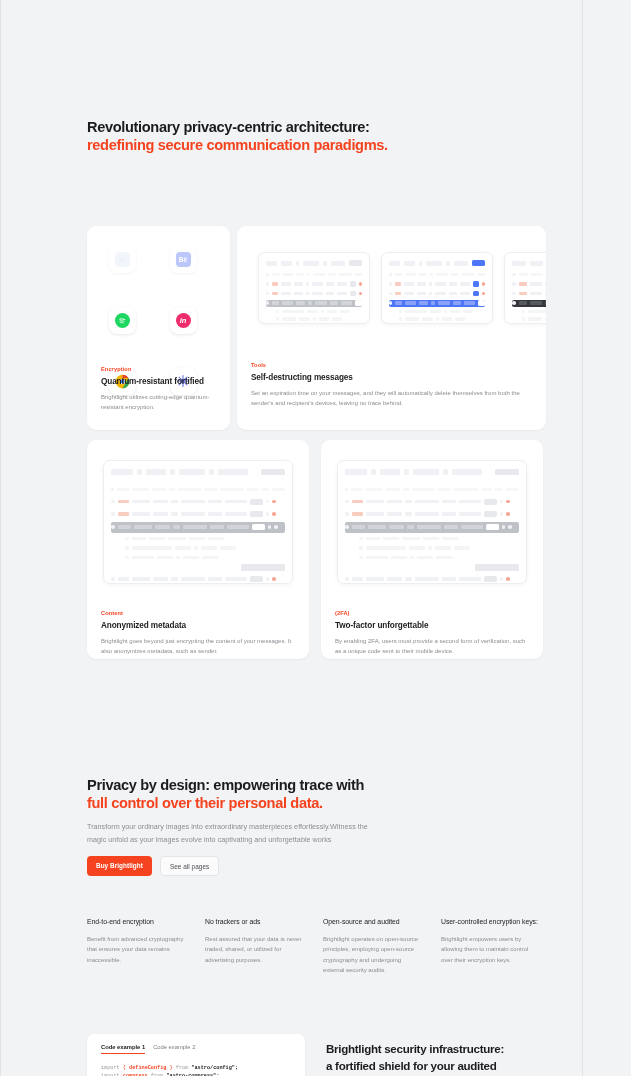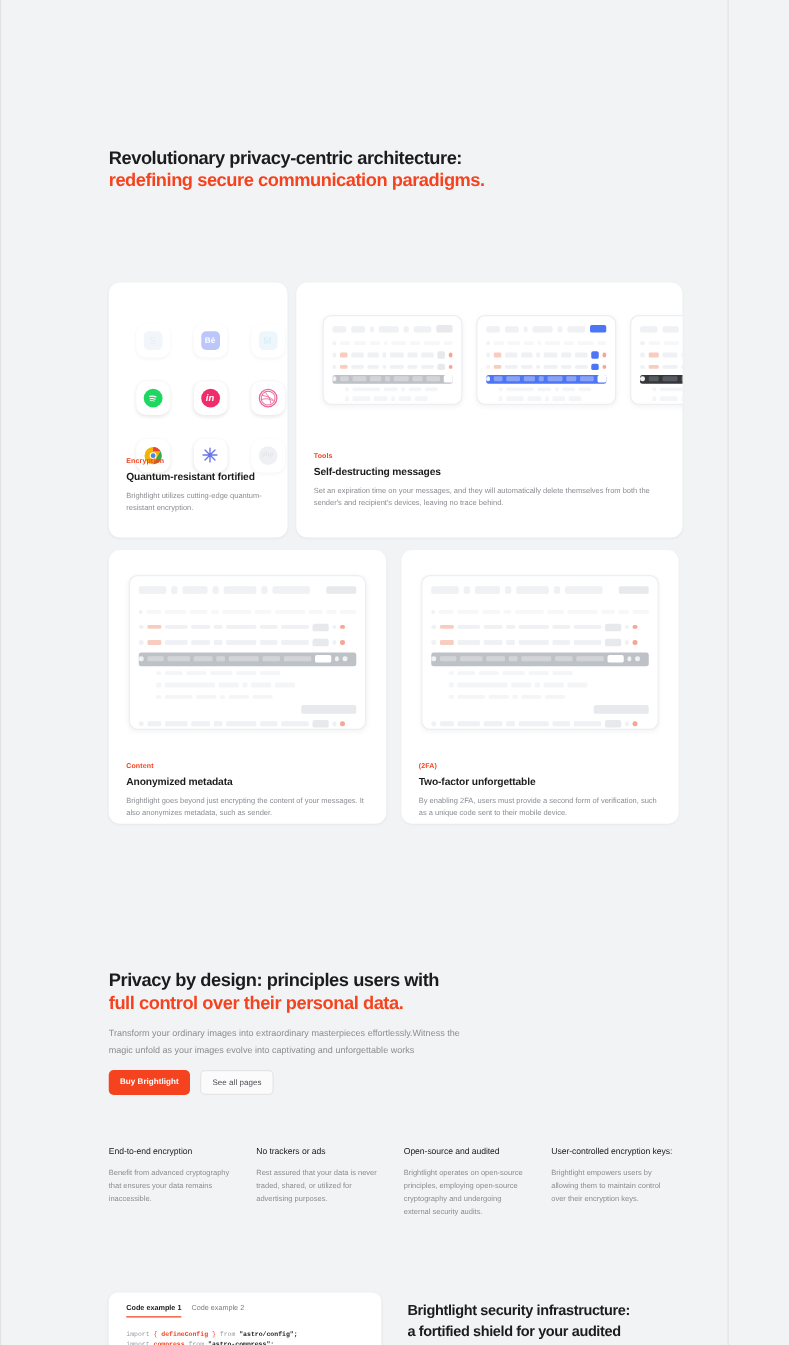--- a/index.html
+++ b/index.html
@@ -47,23 +47,23 @@
   .card-title {
     margin-top: 5px; font-size: 8.2px; font-weight: 700;
     color: #1c1c1e; letter-spacing: -.1px;
   }
   .card-desc {
     margin-top: 6px; font-size: 6px; color: #8b8d92; line-height: 10.4px;
   }
 
   
   .icon-grid {
-    position: absolute; left: 14px; top: 25px;
+    position: absolute; left: 14px; top: 12px;
     display: grid; grid-template-columns: repeat(3, 42px);
-    grid-auto-rows: 42px; gap: 4px;
+    grid-auto-rows: 42px; gap: 19px;
   }
   .icon-tile {
     width: 42px; height: 42px;
     display: flex; align-items: center; justify-content: center;
   }
   .icon-tile .chip {
     width: 27px; height: 27px; border-radius: 8px; background: #fff;
     box-shadow: 0 1px 3px rgba(30,30,50,.10);
     display: flex; align-items: center; justify-content: center;
   }
@@ -707,21 +707,21 @@
 
     <div class="card-body" style="top:170px;">
       <div class="eyebrow">(2FA)</div>
       <div class="card-title">Two-factor unforgettable</div>
       <div class="card-desc">By enabling 2FA, users must provide a second form of verification, such as a unique code sent to their mobile device.</div>
     </div>
   </div>
 
   <div class="sec-head" style="top:776px; width:430px;">
     <div class="h2">
-      <span>Privacy by design: principles users with</span>
+      <span>Privacy by design: empowering trace with</span>
       <span class="accent">full control over their personal data.</span>
     </div>
     <div class="lede">
       <div>Transform your ordinary images into extraordinary masterpieces effortlessly.Witness the</div>
       <div>magic unfold as your images evolve into captivating and unforgettable works</div>
     </div>
   </div>
 
   <div class="btn-row" style="top:856px;">
     <div class="btn btn-primary">Buy Brightlight</div>

